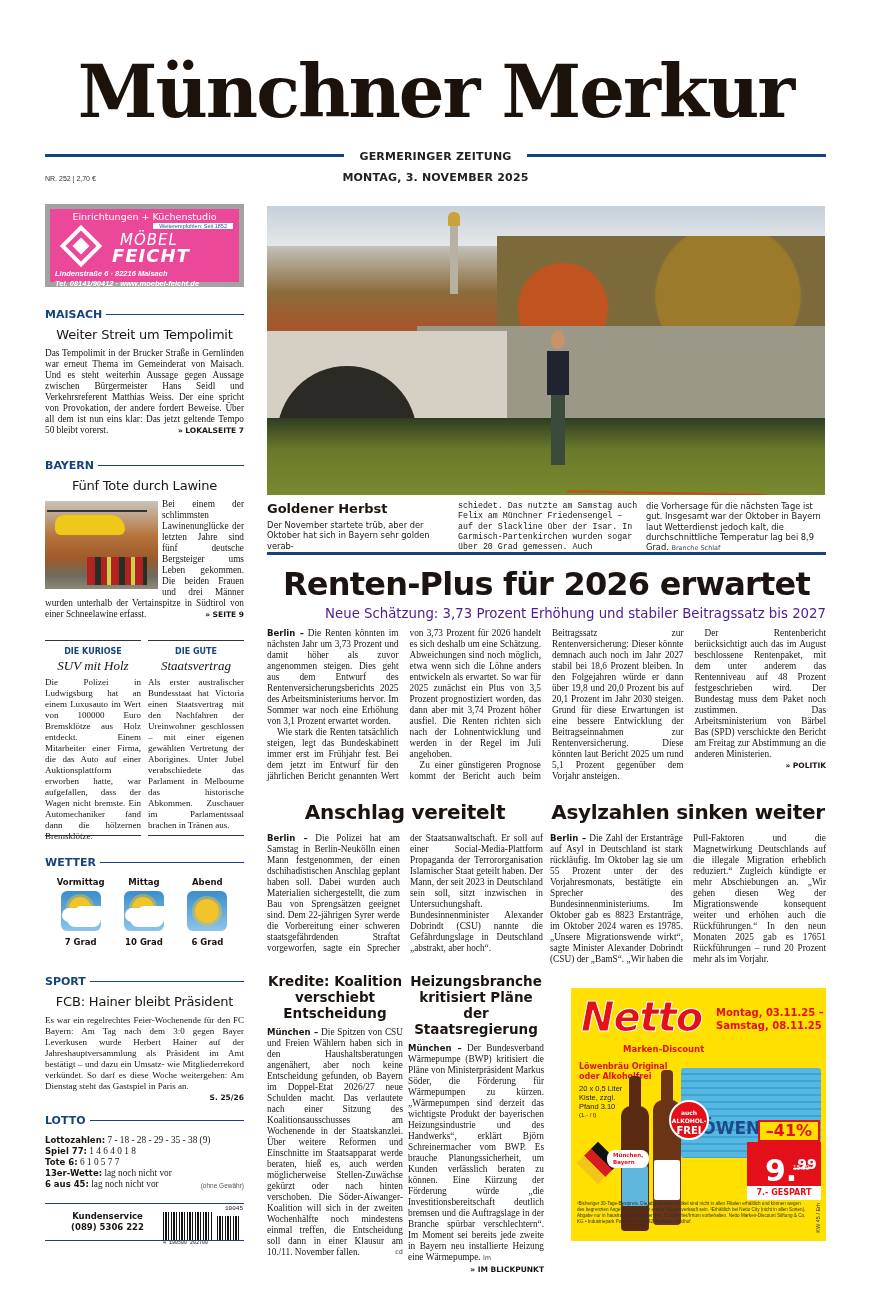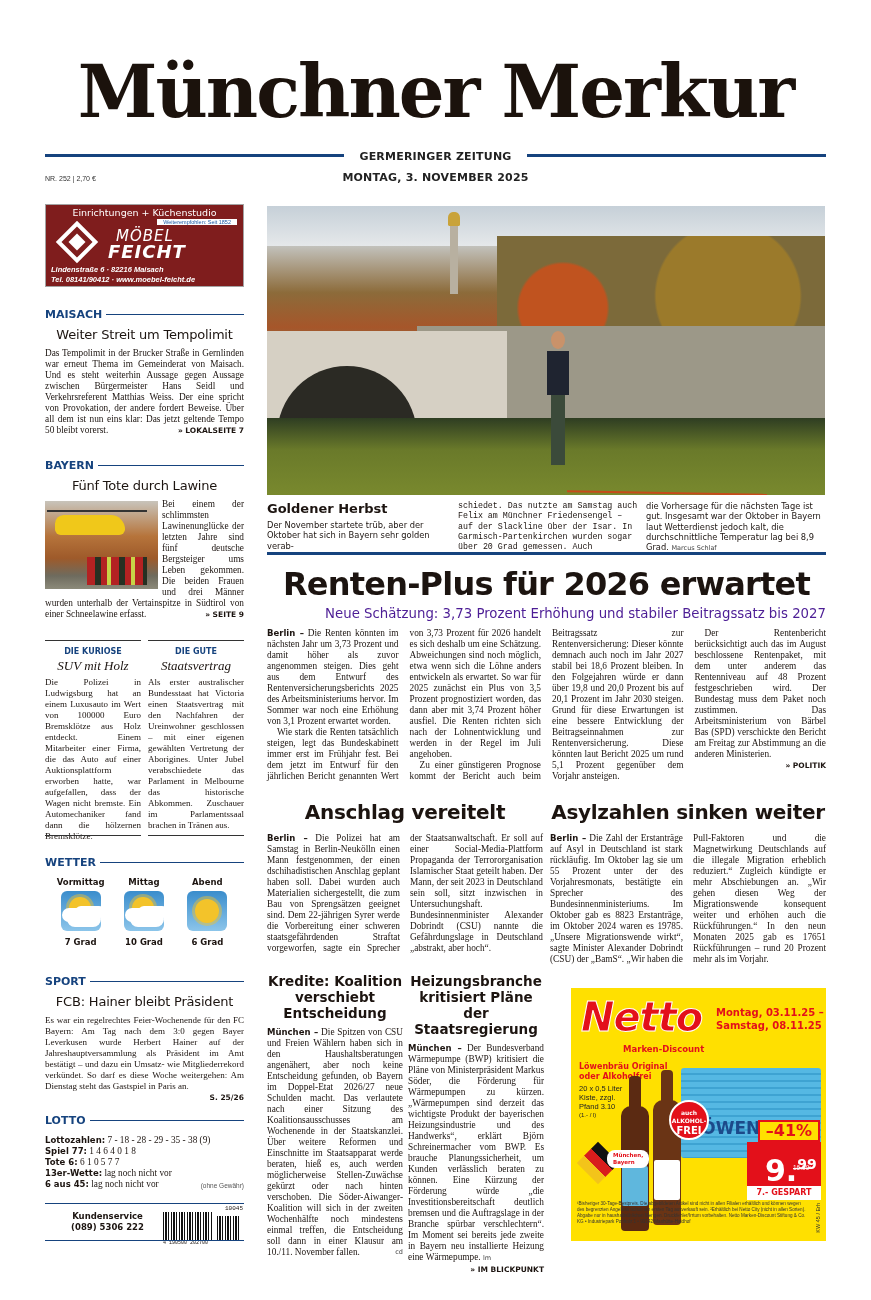--- a/index.html
+++ b/index.html
@@ -7,21 +7,21 @@
   body { position: relative; font-family: "Liberation Serif", serif; color: #1c1410; }
   .abs { position: absolute; }
 
   
   .masthead { left: 0; top: 52px; width: 871px; text-align: center; font-family: "DejaVu Serif", serif; font-size: 72px; font-weight: bold; letter-spacing: -2px; line-height: 80px; color: #1b120c; }
   .rule-blue { background: #16437e; height: 4px; }
   .subtitle { font-family: "DejaVu Sans", sans-serif; font-size: 11px; font-weight: bold; text-align: center; letter-spacing: 0.2px; color: #222; }
   .issue { font-family: "Liberation Sans", sans-serif; font-size: 7px; color: #333; }
 
   
-  .ad-feicht { left: 45px; top: 204px; width: 199px; height: 83px; background: #7f1d1d; color: #fff; border: 1px solid #a3a3a3; }
+  .ad-feicht { left: 45px; top: 204px; width: 199px; height: 83px; background: #ec4899; color: #fff; border: 5px solid #a3a3a3; }
   .ad-feicht .top { font-family: "DejaVu Sans", sans-serif; font-size: 9.5px; text-align: center; margin-top: 2px; }
   .ad-feicht .since { position: absolute; right: 6px; top: 14px; background: #fff; color: #1b5aa6; font-family: "Liberation Sans", sans-serif; font-size: 5.5px; padding: 0 6px; }
   .ad-feicht .logo { position: absolute; left: 16px; top: 22px; width: 30px; height: 30px; border: 4px solid #fff; transform: rotate(45deg); }
   .ad-feicht .logo::after { content: ""; position: absolute; left: 5px; top: 5px; width: 12px; height: 12px; background: #fff; }
   .ad-feicht .mobel { position: absolute; left: 70px; top: 22px; font-family: "DejaVu Sans", sans-serif; font-style: italic; font-size: 15px; letter-spacing: 1px; }
   .ad-feicht .feicht { position: absolute; left: 62px; top: 36px; font-family: "DejaVu Sans", sans-serif; font-style: italic; font-weight: bold; font-size: 18px; letter-spacing: 1px; }
   .ad-feicht .addr { position: absolute; left: 5px; top: 60px; font-family: "Liberation Sans", sans-serif; font-style: italic; font-weight: bold; font-size: 7.5px; line-height: 10px; }
 
   .sec-head { font-family: "DejaVu Sans", sans-serif; font-weight: bold; font-size: 11px; color: #16437e; display: flex; align-items: center; gap: 4px; }
   .sec-head .line { flex: 1; height: 1px; background: #16437e; }
@@ -251,21 +251,21 @@
       <div class="legs"></div>
     </div>
   <div class="line"></div>
 </div>
 
 <div class="abs" style="left:267px; top:501px; width:180px;">
   <div class="caption-title">Goldener Herbst</div>
   <div class="caption" style="margin-top:4px;">Der November startete trüb, aber der Oktober hat sich in Bayern sehr golden verab-</div>
 </div>
 <div class="abs caption" style="left:458px; top:501px; width:180px;font-family:Liberation Mono, monospace;">schiedet. Das nutzte am Samstag auch Felix am Münchner Friedensengel – auf der Slackline über der Isar. In Garmisch-Partenkirchen wurden sogar über 20 Grad gemessen. Auch</div>
-<div class="abs caption" style="left:646px; top:501px; width:180px;"><span>die Vorhersage für die nächsten Tage ist gut. Insgesamt war der Oktober in Bayern laut Wetterdienst jedoch kalt, die durchschnittliche Temperatur lag bei 8,9 Grad.</span> <span class="credit">Marcus Schlaf</span></div>
+<div class="abs caption" style="left:646px; top:501px; width:180px;"><span>die Vorhersage für die nächsten Tage ist gut. Insgesamt war der Oktober in Bayern laut Wetterdienst jedoch kalt, die durchschnittliche Temperatur lag bei 8,9 Grad.</span> <span class="credit">Branche Schlaf</span></div>
 <div class="abs rule-blue" style="left:267px; top:552px; width:559px; height:3px;"></div>
 
 <div class="abs" style="left:267px; top:565px; width:559px;">
   <div class="lead-title">Renten-Plus für 2026 erwartet</div>
   <div class="lead-sub" style="margin-top:3px;">Neue Schätzung: 3,73 Prozent Erhöhung und stabiler Beitragssatz bis 2027</div>
   <div class="body cols4" style="margin-top:7px; font-size:9.3px;">
     <p><span class="dateline">Berlin –</span> <span>Die Renten könnten im nächsten Jahr um 3,73 Prozent und damit höher als zuvor angenommen steigen. Dies geht aus dem Entwurf des Rentenversicherungsberichts 2025 des Arbeitsministeriums hervor. Im Sommer war noch eine Erhöhung von 3,1 Prozent erwartet worden.</span></p>
     <p class="indent">Wie stark die Renten tatsächlich steigen, legt das Bundeskabinett immer erst im Frühjahr fest. Bei dem jetzt im Entwurf für den jährlichen Bericht genannten Wert von 3,73 Prozent für 2026 handelt es sich deshalb um eine Schätzung. Abweichungen sind noch möglich, etwa wenn sich die Löhne anders entwickeln als erwartet. So war für 2025 zunächst ein Plus von 3,5 Prozent prognostiziert worden, das dann aber mit 3,74 Prozent höher ausfiel. Die Renten richten sich nach der Lohnentwicklung und werden in der Regel im Juli angehoben.</p>
     <p class="indent">Zu einer günstigeren Prognose kommt der Bericht auch beim Beitragssatz zur Rentenversicherung: Dieser könnte demnach auch noch im Jahr 2027 stabil bei 18,6 Prozent bleiben. In den Folgejahren würde er dann über 19,8 und 20,0 Prozent bis auf 20,1 Prozent im Jahr 2030 steigen. Grund für diese Erwartungen ist eine bessere Entwicklung der Beitragseinnahmen zur Rentenversicherung. Diese könnten laut Bericht 2025 um rund 5,1 Prozent gegenüber dem Vorjahr ansteigen.</p>
     <p class="indent"><span>Der Rentenbericht berücksichtigt auch das im August beschlossene Rentenpaket, mit dem unter anderem das Rentenniveau auf 48 Prozent festgeschrieben wird. Der Bundestag muss dem Paket noch zustimmen. Das Arbeitsministerium von Bärbel Bas (SPD) verschickte den Bericht am Freitag zur Abstimmung an die anderen Ministerien.</span> <span class="ref">» POLITIK</span></p>

